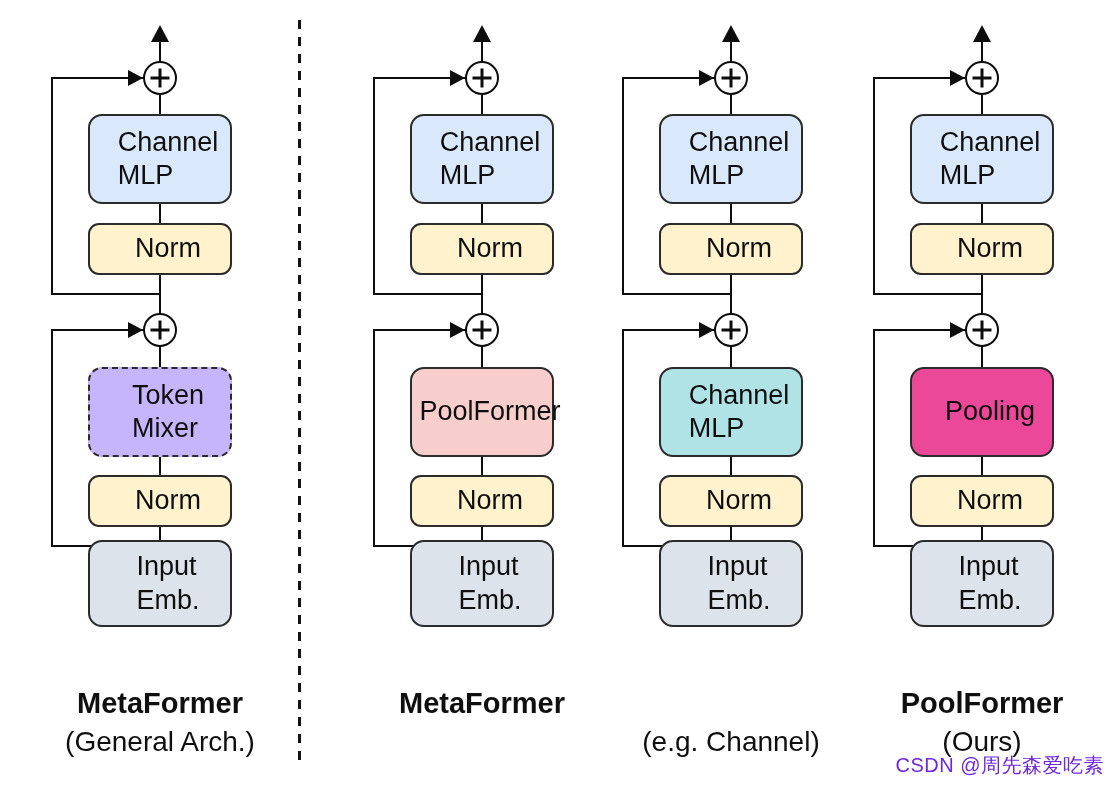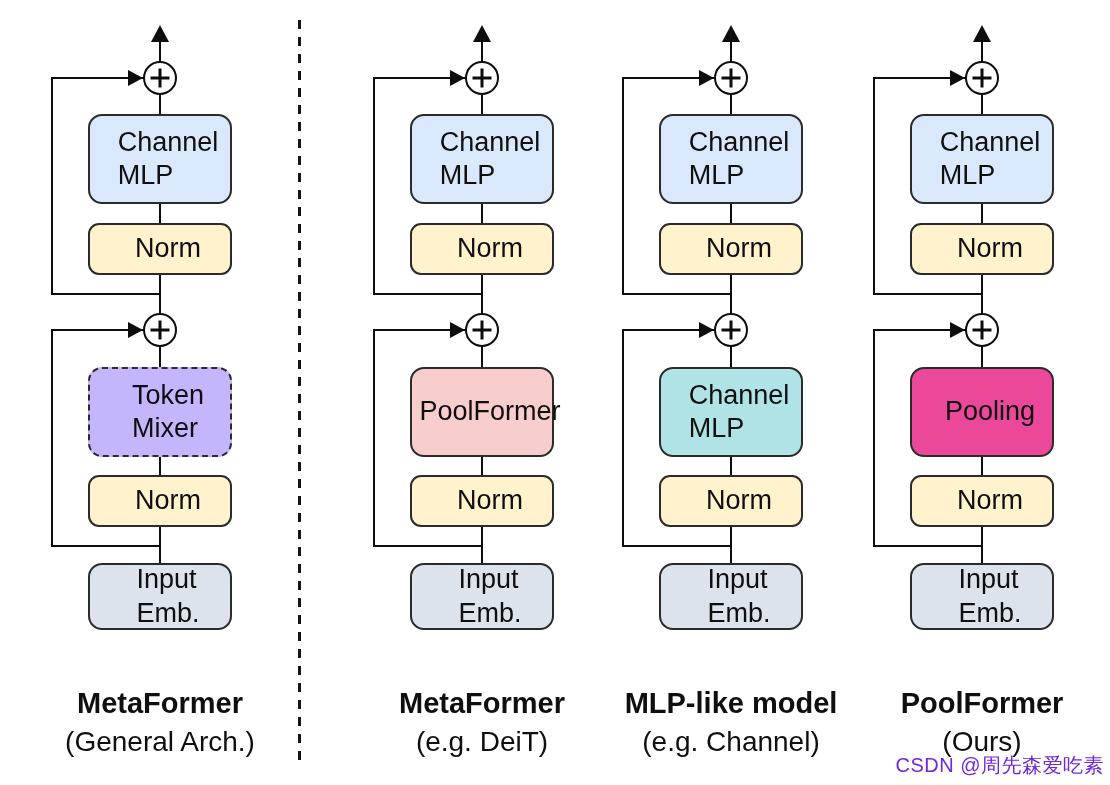--- a/index.html
+++ b/index.html
@@ -42,21 +42,21 @@
     border:2px solid #2b2b2b; border-radius:14px; background:#fff;
     display:flex; align-items:center; justify-content:center; 
     font-size:27px; line-height:1.24; color:#0f0f0f; white-space:pre-line; z-index:3;padding-left:16px; }
   .box.big   { height:90px; }
   .box.norm  { height:52px; border-radius:11px; }
   .box.cmlp  { top:114px; }
   .box.norm-top { top:223px; }
   .box.mixer { top:367px; }
   .box.mixer.dashed { border-style:dashed; }
   .box.norm-bottom { top:475px; }
-  .box.input { top:563px; height:67px; }
+  .box.input { top:540px; height:87px; }
 
   
   .col-title { position:absolute; top:687px; left:-40px; right:-40px; text-align:center;
     font-size:29px; font-weight:bold; color:#0f0f0f; white-space:nowrap; }
   .col-subtitle { position:absolute; top:726px; left:-40px; right:-40px; text-align:center;
     font-size:28px; color:#0f0f0f; white-space:nowrap; }
 
   
   .divider { position:absolute; left:298px; top:20px; width:3px; height:742px;
     background:repeating-linear-gradient(to bottom,#141414 0 9px,transparent 9px 17px); }
@@ -104,42 +104,40 @@
     <div class="plus-circle top"></div>
     <div class="plus-circle mid"></div>
     <div class="box big cmlp" style="background: rgb(218, 232, 252);">Channel
 MLP</div>
     <div class="box norm norm-top" style="background: rgb(255, 242, 204);">Norm</div>
     <div class="box big mixer" style="background: rgb(248, 206, 204);">PoolFormer</div>
     <div class="box norm norm-bottom" style="background: rgb(255, 242, 204);">Norm</div>
     <div class="box big input" style="background: rgb(220, 227, 234);">Input
 Emb.</div>
     <div class="col-title">MetaFormer</div>
-    <div class="col-subtitle">(e.g. DeiT)</div>
   </div>
 
   <div class="column" style="left:606px">
     <div class="arrow-up"></div>
     <div class="up-line"></div>
     <div class="trunk"></div>
     <div class="loop upper"></div>
     <div class="loop lower"></div>
     <div class="arrow-right upper"></div>
     <div class="arrow-right lower"></div>
     <div class="plus-circle top"></div>
     <div class="plus-circle mid"></div>
     <div class="box big cmlp" style="background: rgb(218, 232, 252);">Channel
 MLP</div>
     <div class="box norm norm-top" style="background: rgb(255, 242, 204);">Norm</div>
     <div class="box big mixer" style="background: rgb(176, 227, 230);">Channel
 MLP</div>
     <div class="box norm norm-bottom" style="background: rgb(255, 242, 204);">Norm</div>
     <div class="box big input" style="background: rgb(220, 227, 234);">Input
 Emb.</div>
-    <div class="col-title">MLP-like model</div>
     <div class="col-subtitle">(e.g. Channel)</div>
   </div>
 
   <div class="column" style="left:857px">
     <div class="arrow-up"></div>
     <div class="up-line"></div>
     <div class="trunk"></div>
     <div class="loop upper"></div>
     <div class="loop lower"></div>
     <div class="arrow-right upper"></div>

